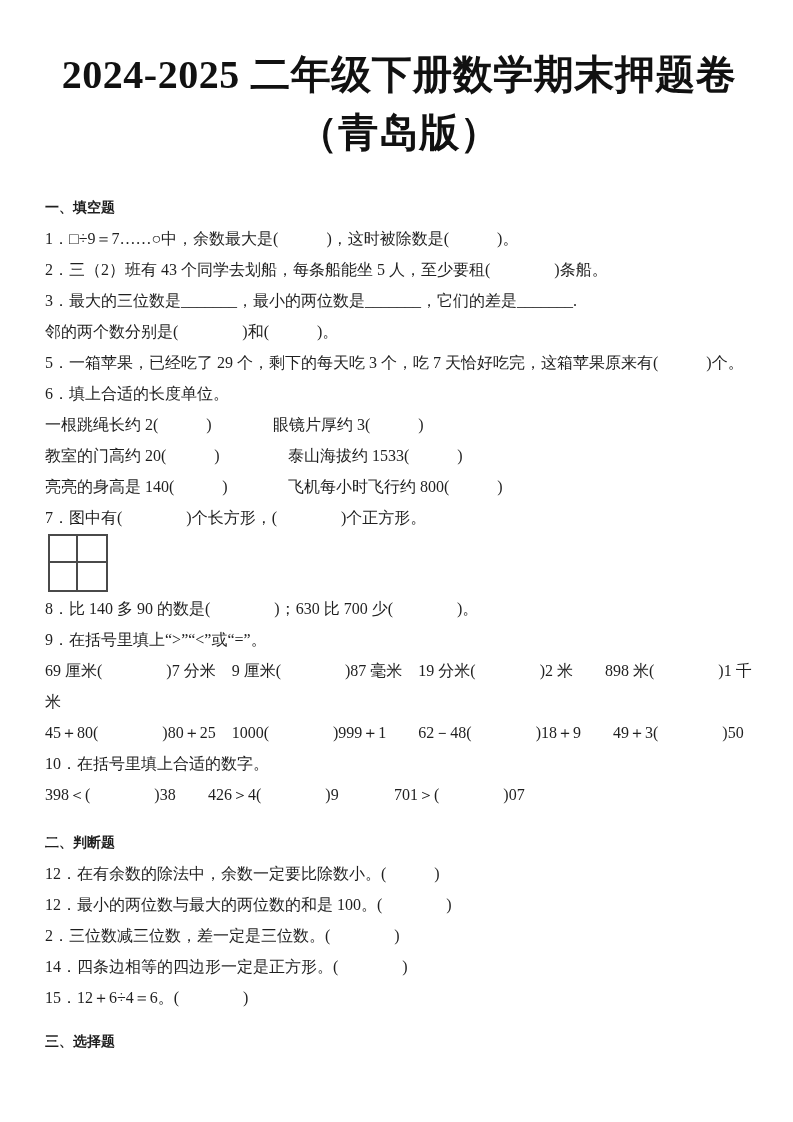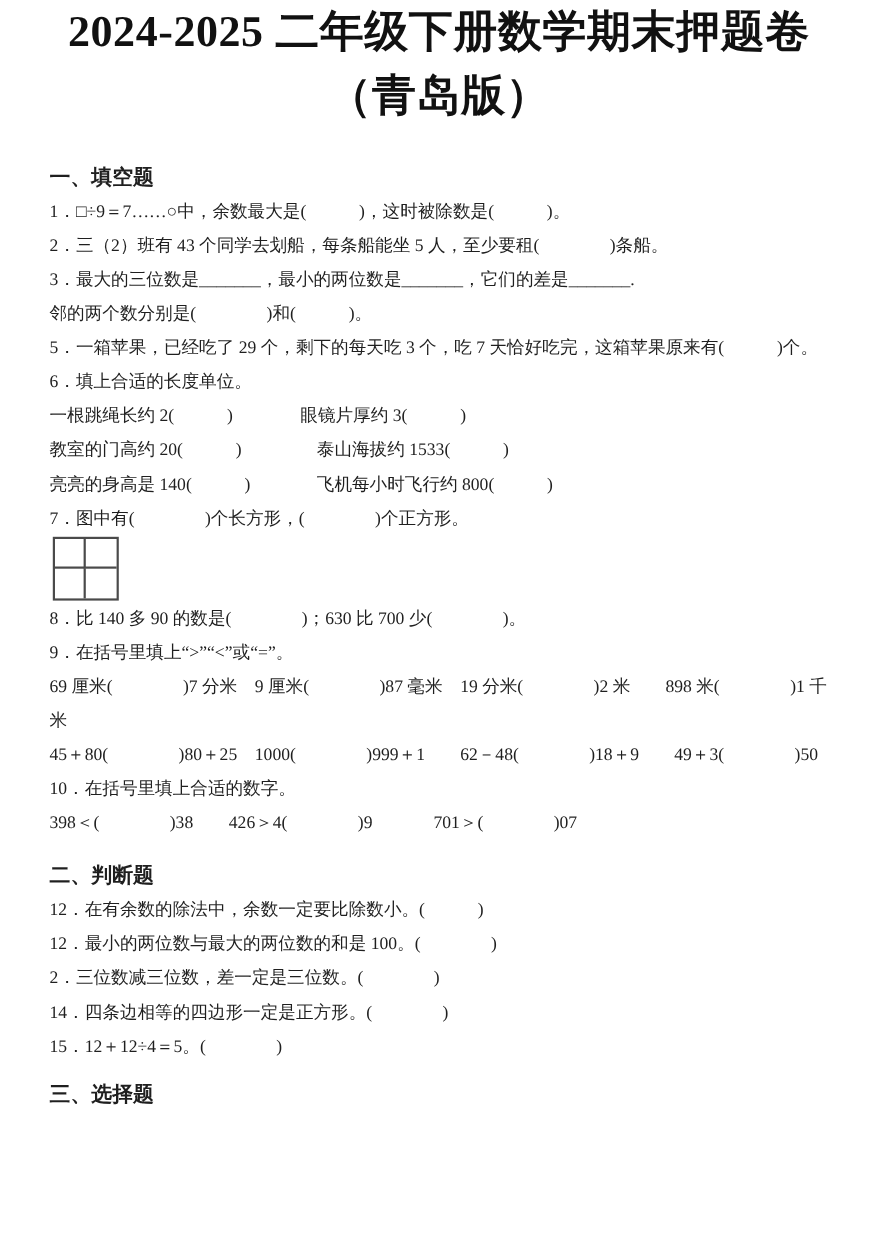--- a/index.html
+++ b/index.html
@@ -9,39 +9,40 @@
     height: 1122px;
     background: #ffffff;
     overflow: hidden;
     font-family: "Liberation Serif", "DejaVu Serif", serif;
     color: #1f1f1f;
   }
   .content {
     padding: 0 40px 0 45px;
   }
   .title-block {
+    padding-top: 46px;
     text-align: center;
     font-weight: bold;
     font-size: 40px;
     line-height: 58px;
     color: #111111;
     letter-spacing: 0.5px;
   }
   .exam-body {
     margin-top: 30px;
     font-size: 16px;
   }
   .line {
     line-height: 31px;
     height: 31px;
     white-space: nowrap;
   }
   .heading {
     font-weight: bold;
-    font-size: 19px;
+    font-size: 14px;
   }
   .cols { position: relative; }
   .cols .seg {
     position: absolute;
     top: 0;
     white-space: nowrap;
   }
   .grid-figure {
     margin: 1px 0 1px 3px;
     width: 56px;
@@ -99,18 +100,18 @@
           <span class="seg" style="left: 0px;">398＜(　　　　)38</span>
           <span class="seg" style="left: 163px;">426＞4(　　　　)9</span>
           <span class="seg" style="left: 349px;">701＞(　　　　)07</span>
         </div>
         <div style="height: 17px;"></div>
         <div class="line heading">二、判断题</div>
         <div class="line">12．在有余数的除法中，余数一定要比除数小。(　　　)</div>
         <div class="line">12．最小的两位数与最大的两位数的和是 100。(　　　　)</div>
         <div class="line">2．三位数减三位数，差一定是三位数。(　　　　)</div>
         <div class="line">14．四条边相等的四边形一定是正方形。(　　　　)</div>
-        <div class="line">15．12＋12÷4＝5。(　　　　)</div>
+        <div class="line">15．12＋6÷4＝6。(　　　　)</div>
         <div style="height: 13px;"></div>
         <div class="line heading">三、选择题</div>
       </div>
   </div>
 </div>
 
 </body></html>

